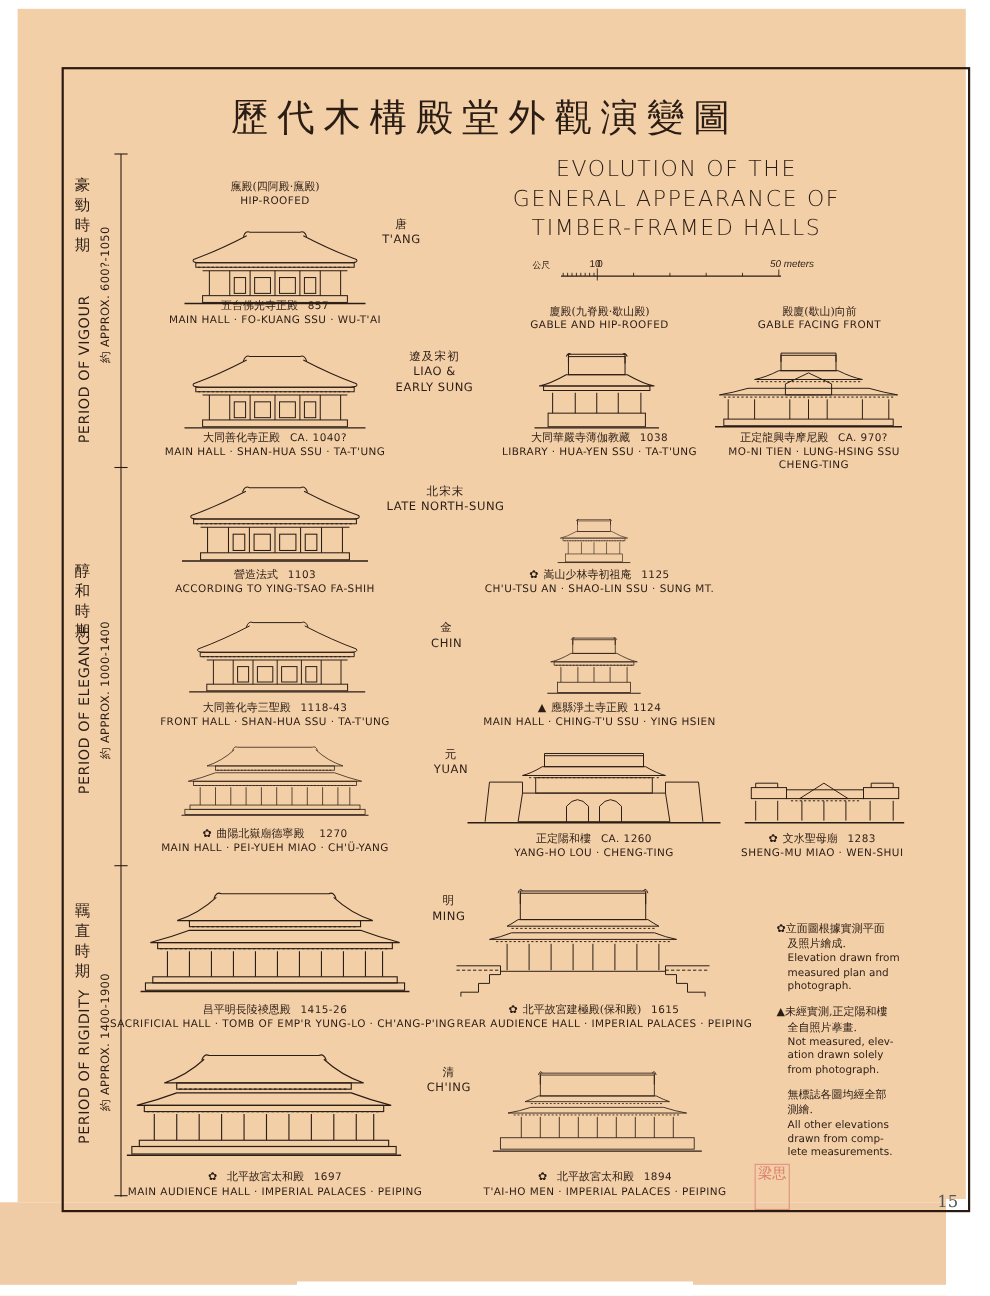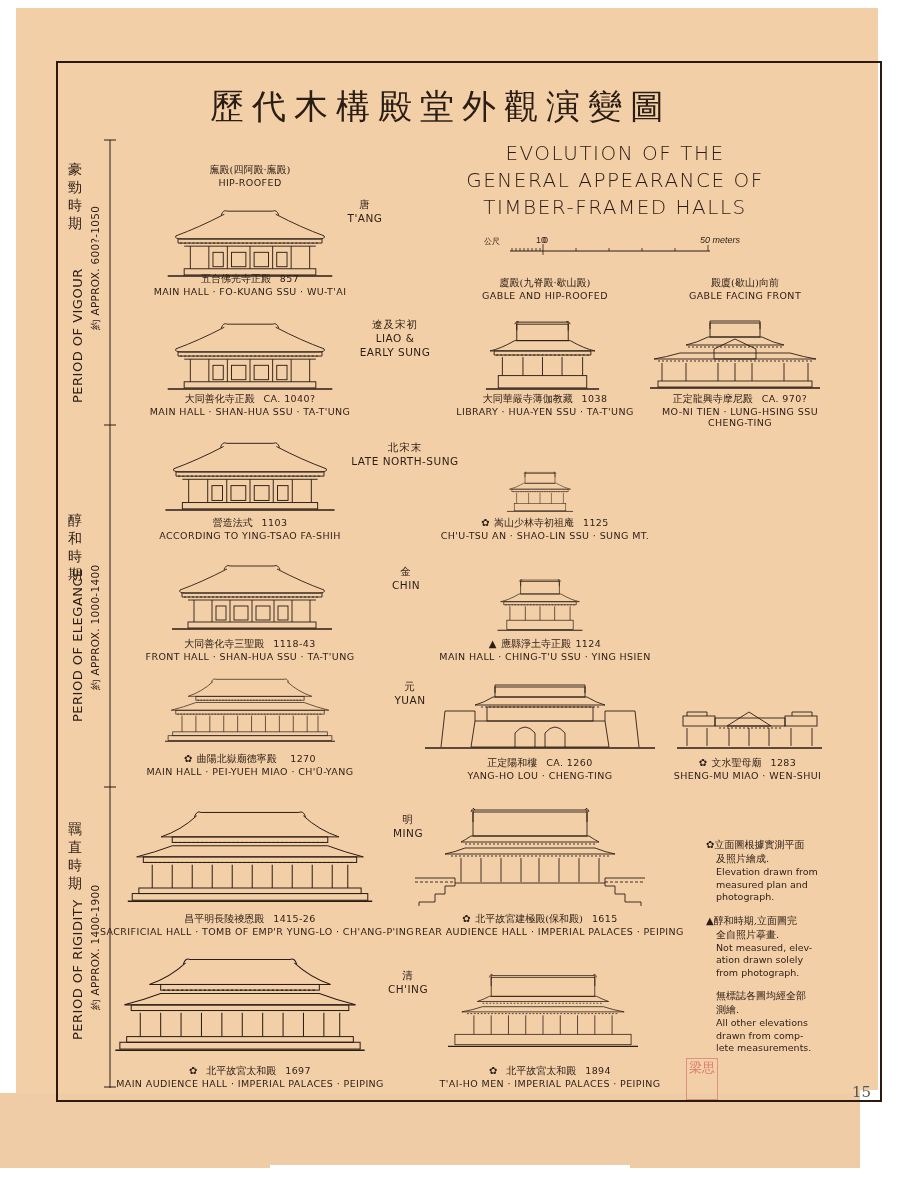--- a/index.html
+++ b/index.html
@@ -462,21 +462,21 @@
 
 <div class="abs legend" style="left:706px; top:838px; width:130px;">
   <div style="margin-bottom:10px;">
     <div class="cn"><span>✿</span><span>立面圖根據實測平面</span></div>
     <div class="cn" style="padding-left:10px;">及照片繪成.</div>
     <div style="padding-left:10px;">Elevation drawn from</div>
     <div style="padding-left:10px;">measured plan and</div>
     <div style="padding-left:10px;">photograph.</div>
   </div>
   <div style="margin-bottom:10px;">
-    <div class="cn"><span>▲</span><span>醇和時期,立面圖完</span></div>
+    <div class="cn"><span>▲</span><span>未經實測,正定陽和樓</span></div>
     <div class="cn" style="padding-left:10px;">全自照片摹畫.</div>
     <div style="padding-left:10px;">Not measured, elev-</div>
     <div style="padding-left:10px;">ation drawn solely</div>
     <div style="padding-left:10px;">from photograph.</div>
   </div>
   <div>
     <div class="cn" style="padding-left:10px;">無標誌各圖均經全部</div>
     <div class="cn" style="padding-left:10px;">測繪.</div>
     <div style="padding-left:10px;">All other elevations</div>
     <div style="padding-left:10px;">drawn from comp-</div>

